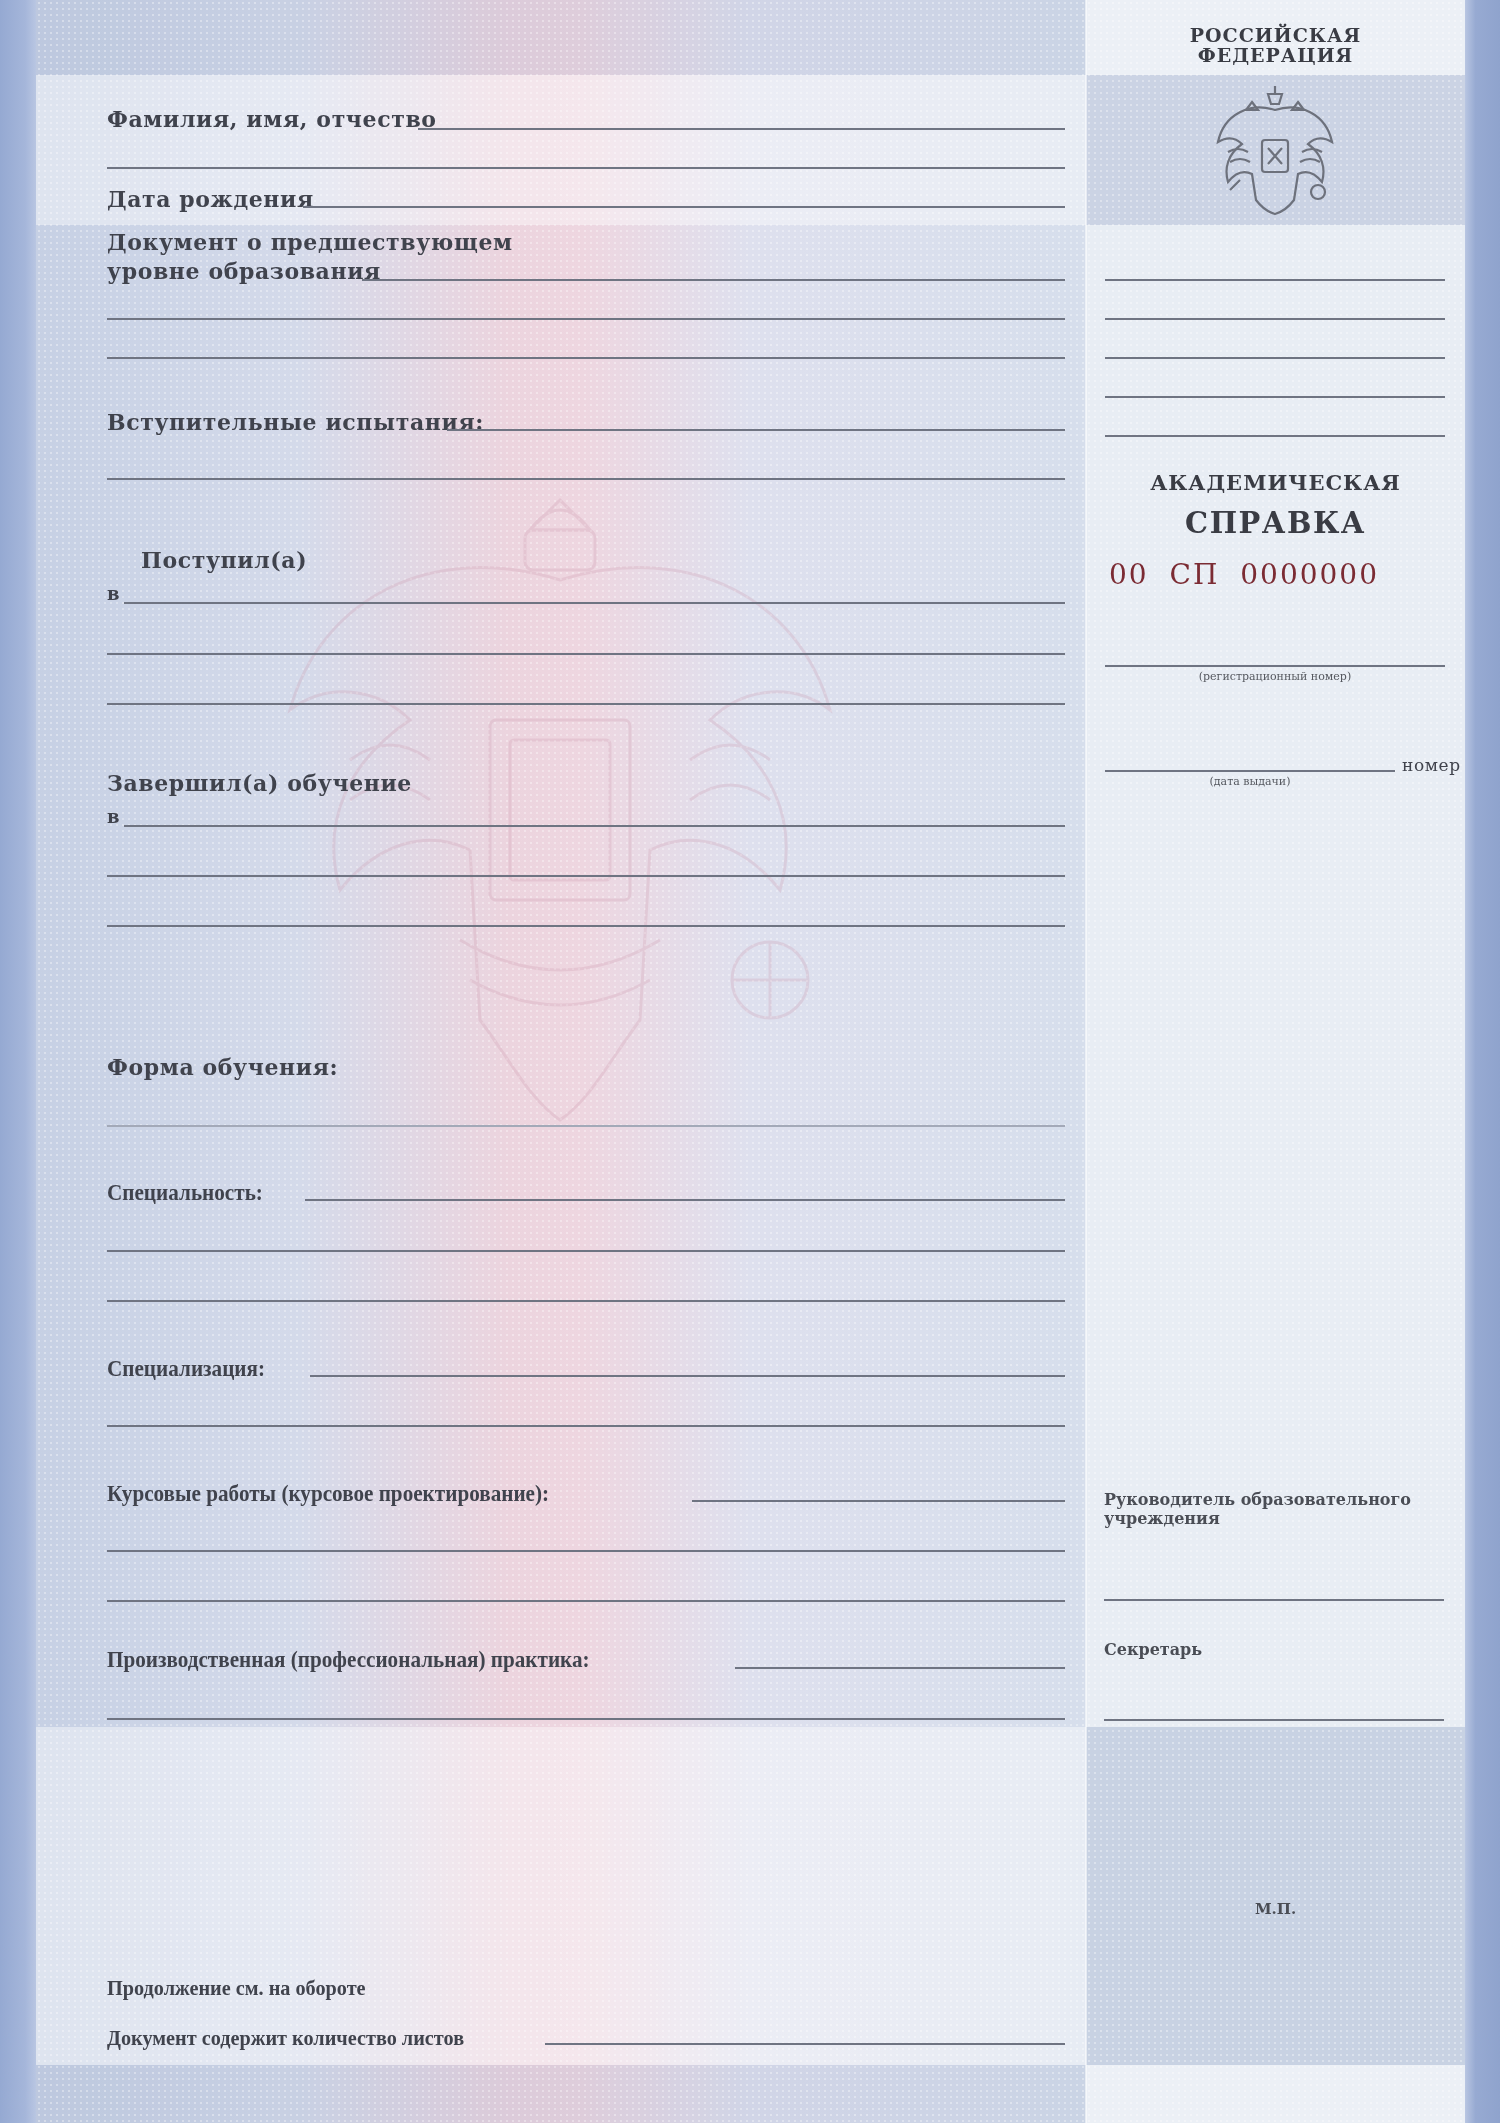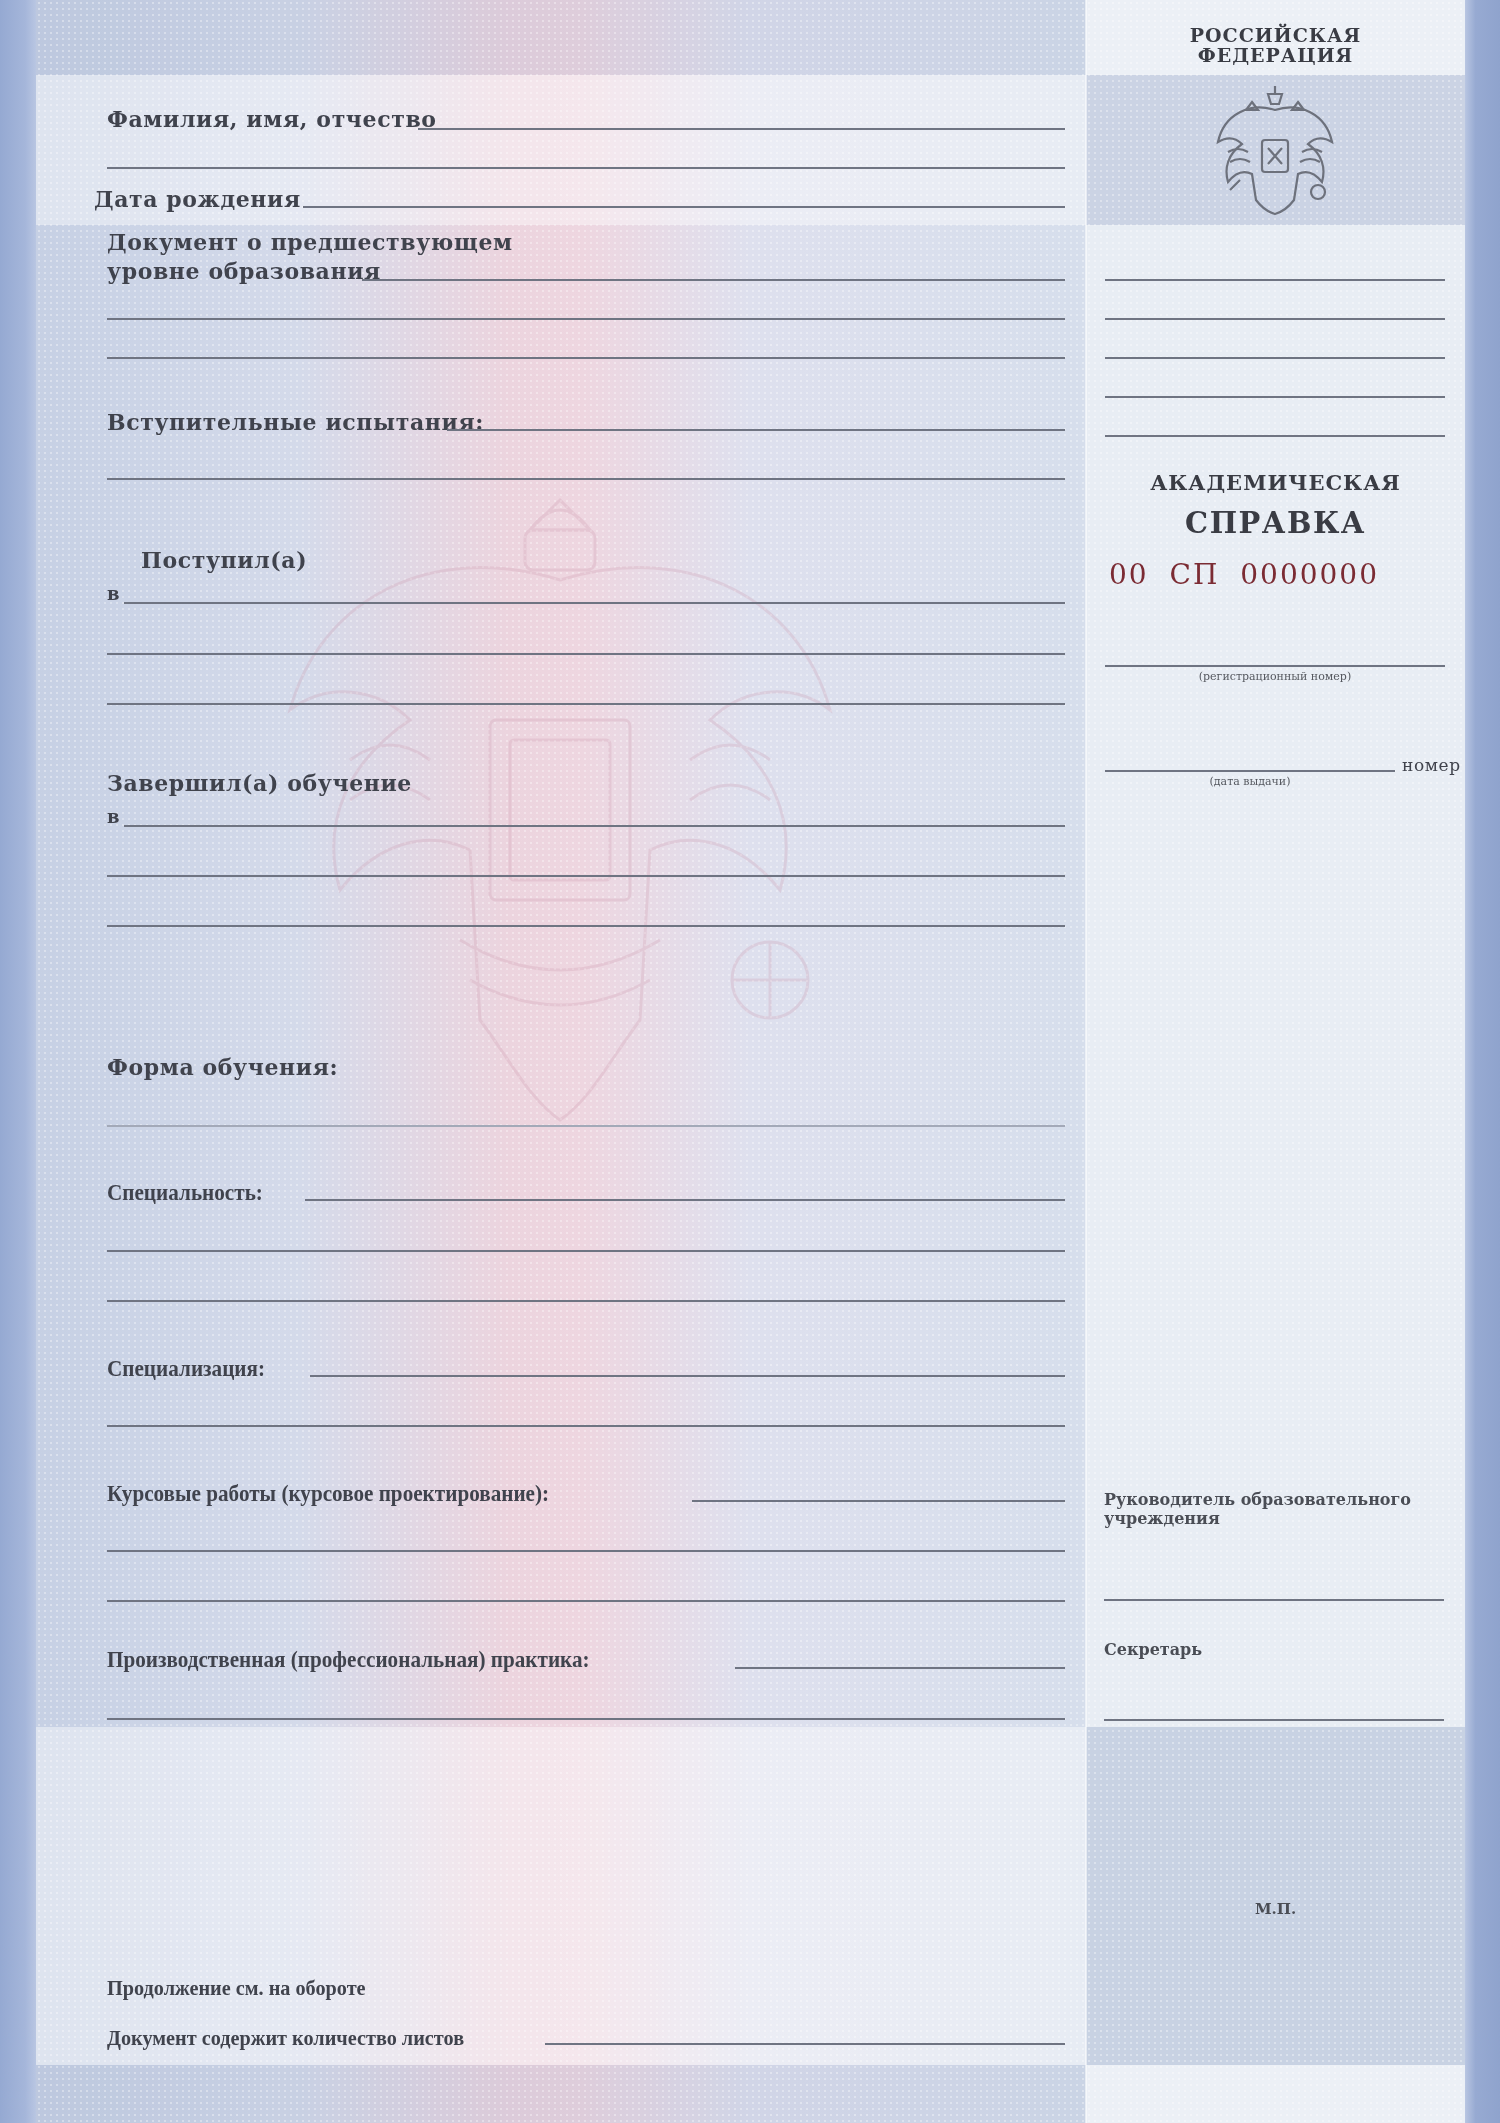--- a/index.html
+++ b/index.html
@@ -97,21 +97,21 @@
 
   <div class="stripe-left"></div>
   <div class="stripe-right"></div>
 
   <div>
 
     <span class="label" style="left:107px;top:108px;">Фамилия, имя, отчество</span>
     <div class="rule" style="left:418px;top:128px;width:647px;"></div>
     <div class="rule" style="left:107px;top:167px;width:958px;"></div>
 
-    <span class="label" style="left:94px;top:188px;">Дата рождения</span>
+    <span class="label" style="left:107px;top:188px;">Дата рождения</span>
     <div class="rule" style="left:303px;top:206px;width:762px;"></div>
 
     <span class="label" style="left:107px;top:231px;">Документ о предшествующем</span>
     <span class="label" style="left:107px;top:260px;">уровне образования</span>
     <div class="rule" style="left:362px;top:279px;width:703px;"></div>
     <div class="rule" style="left:107px;top:318px;width:958px;"></div>
     <div class="rule" style="left:107px;top:357px;width:958px;"></div>
 
     <span class="label" style="left:107px;top:411px;">Вступительные испытания:</span>
     <div class="rule" style="left:447px;top:429px;width:618px;"></div>

